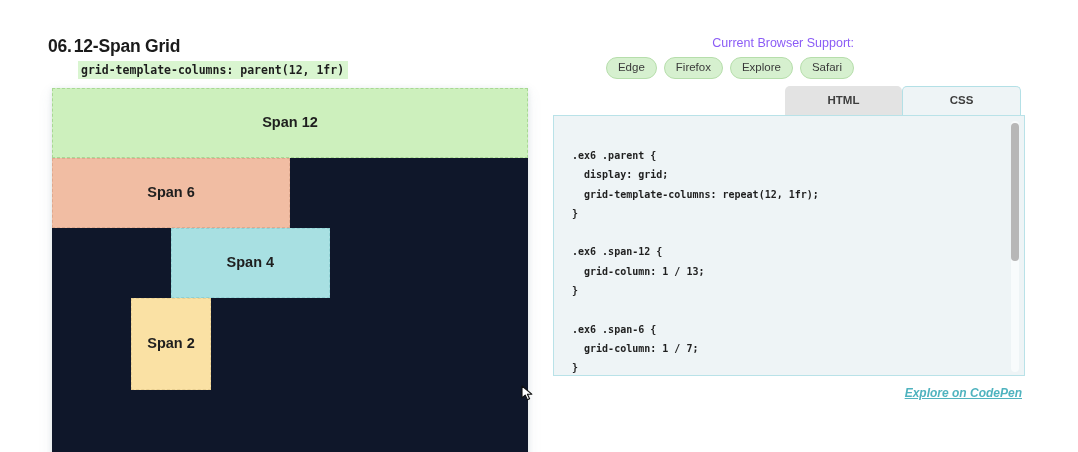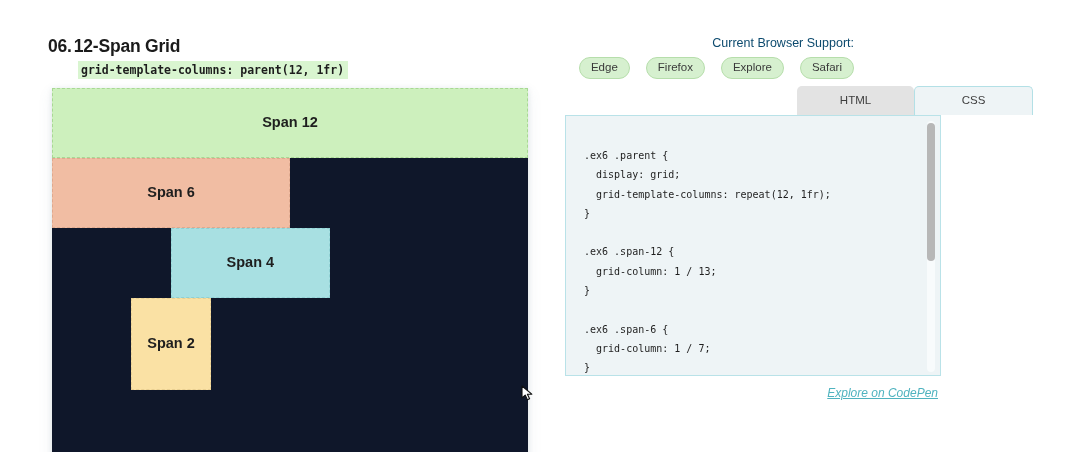--- a/index.html
+++ b/index.html
@@ -53,28 +53,28 @@
 
   
   #support {
     position: absolute;
     right: 46px;
     top: 36px;
     text-align: right;
   }
   #support-label {
     font-size: 12.5px;
-    color: #0c4a6e;
+    color: #8b5cf6;
     line-height: 1.2;
     margin-bottom: 6px;
     white-space: nowrap;
   }
   #support-pills {
     display: flex;
-    gap: 16px;
+    gap: 7px;
     justify-content: flex-end;
   }
   .pill {
     background: #d6f0cf;
     border: 1px solid #b6deab;
     border-radius: 11px;
     font-size: 11.5px;
     color: #3a3a3a;
     padding: 3px 11px 4px 11px;
     line-height: 1.1;
@@ -137,23 +137,24 @@
     left: 521px;
     top: 385px;
     width: 14px;
     height: 16px;
     pointer-events: none;
   }
 
   
   #code-section {
     position: absolute;
-    left: 565px;
+    left: 553px;
     top: 86px;
-    width: 376px;
+    width: 472px;
+    font-weight: bold;
   }
   #tabs {
     display: flex;
     height: 29px;
     margin-left: 232px;
     width: 236px;
   }
   .tab {
     flex: 1;
     display: flex;

